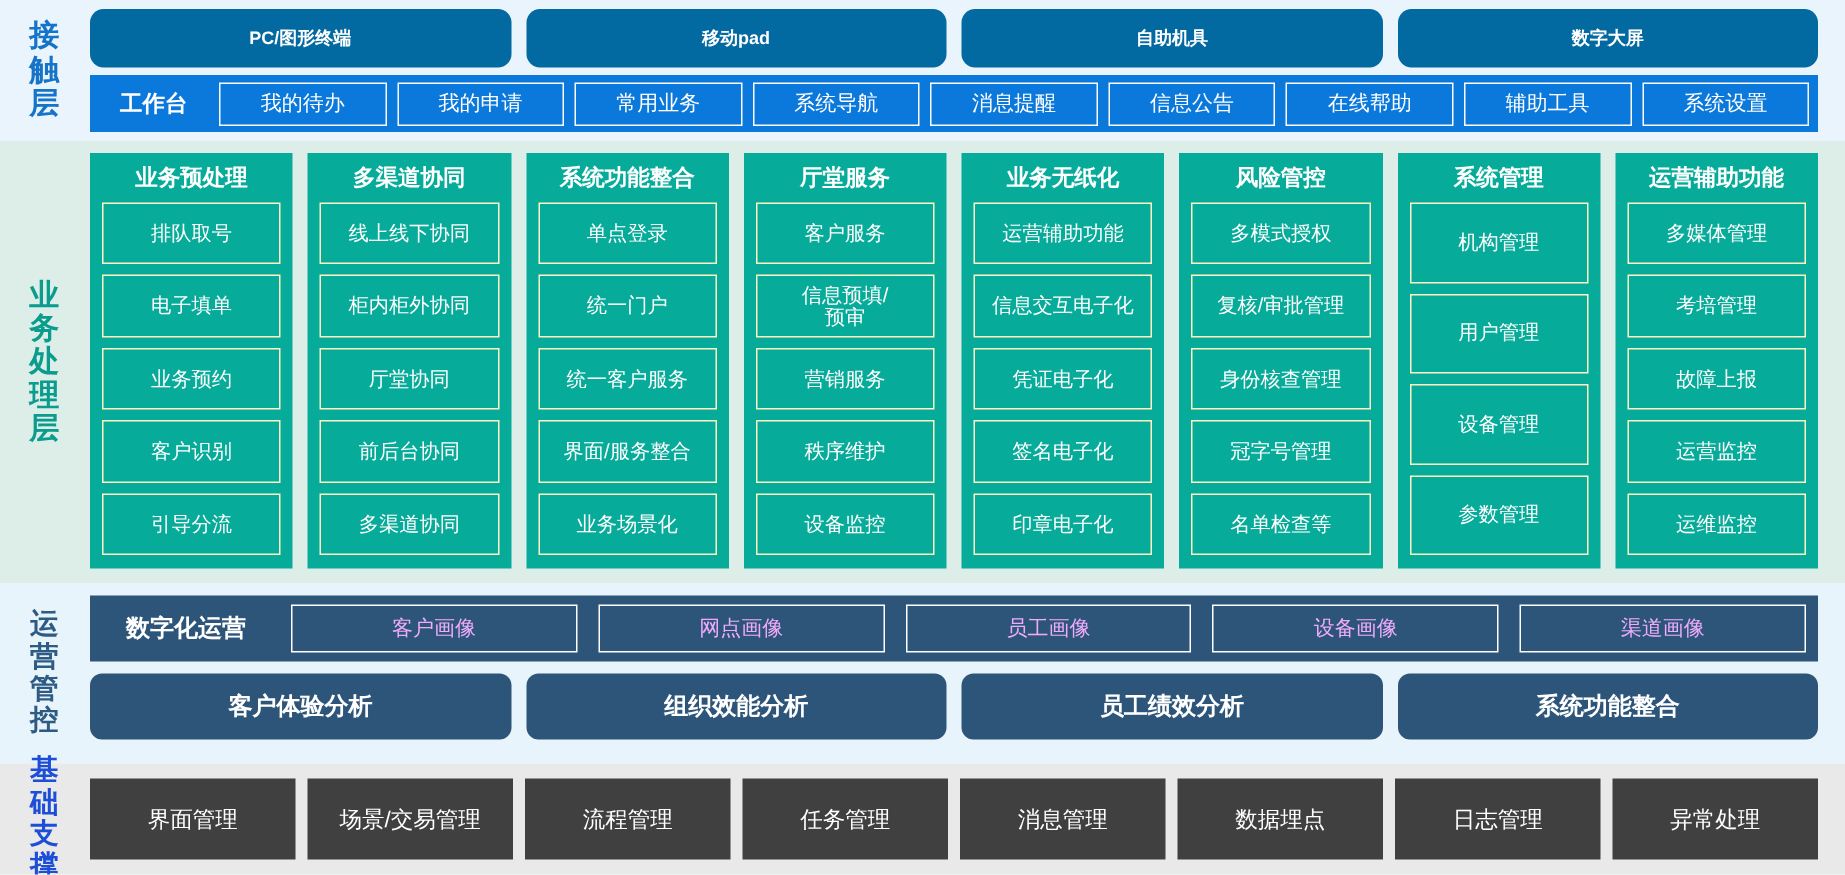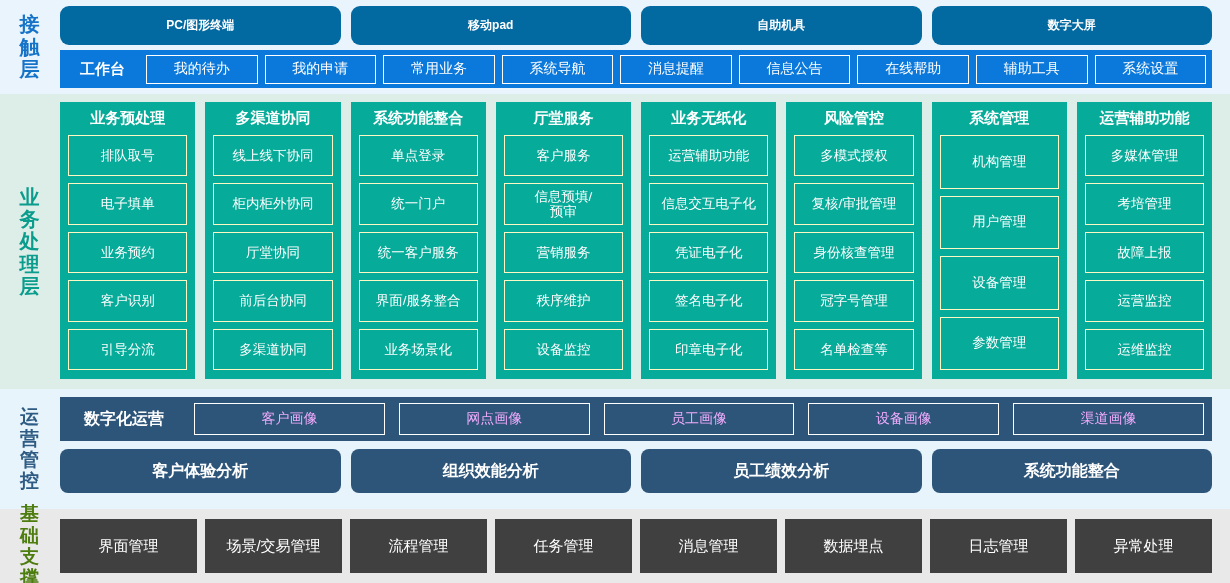--- a/index.html
+++ b/index.html
@@ -109,21 +109,21 @@
   }
   .ops-row2{display:flex;gap:10px;height:44px;}
   .ops-analysis{
     flex:1 1 0;background:#2d5579;border-radius:8px;
     color:#ffffff;font-size:16px;font-weight:bold;
     display:flex;align-items:center;justify-content:center;
   }
 
   
   #layer-base{height:74px;background:#e9e9e9;}
-  #layer-base .band-label{color:#4d7c0f;font-size:19px;}
+  #layer-base .band-label{color:#1d4ed8;font-size:19px;}
   #layer-base .band-body{padding:10px 18px 10px 0;}
   .base-row{display:flex;gap:8px;height:100%;}
   .base-item{
     flex:1 1 0;background:#404040;
     color:#ffffff;font-size:15px;
     display:flex;align-items:center;justify-content:center;
     white-space:nowrap;
   }
 </style>
 </head>

